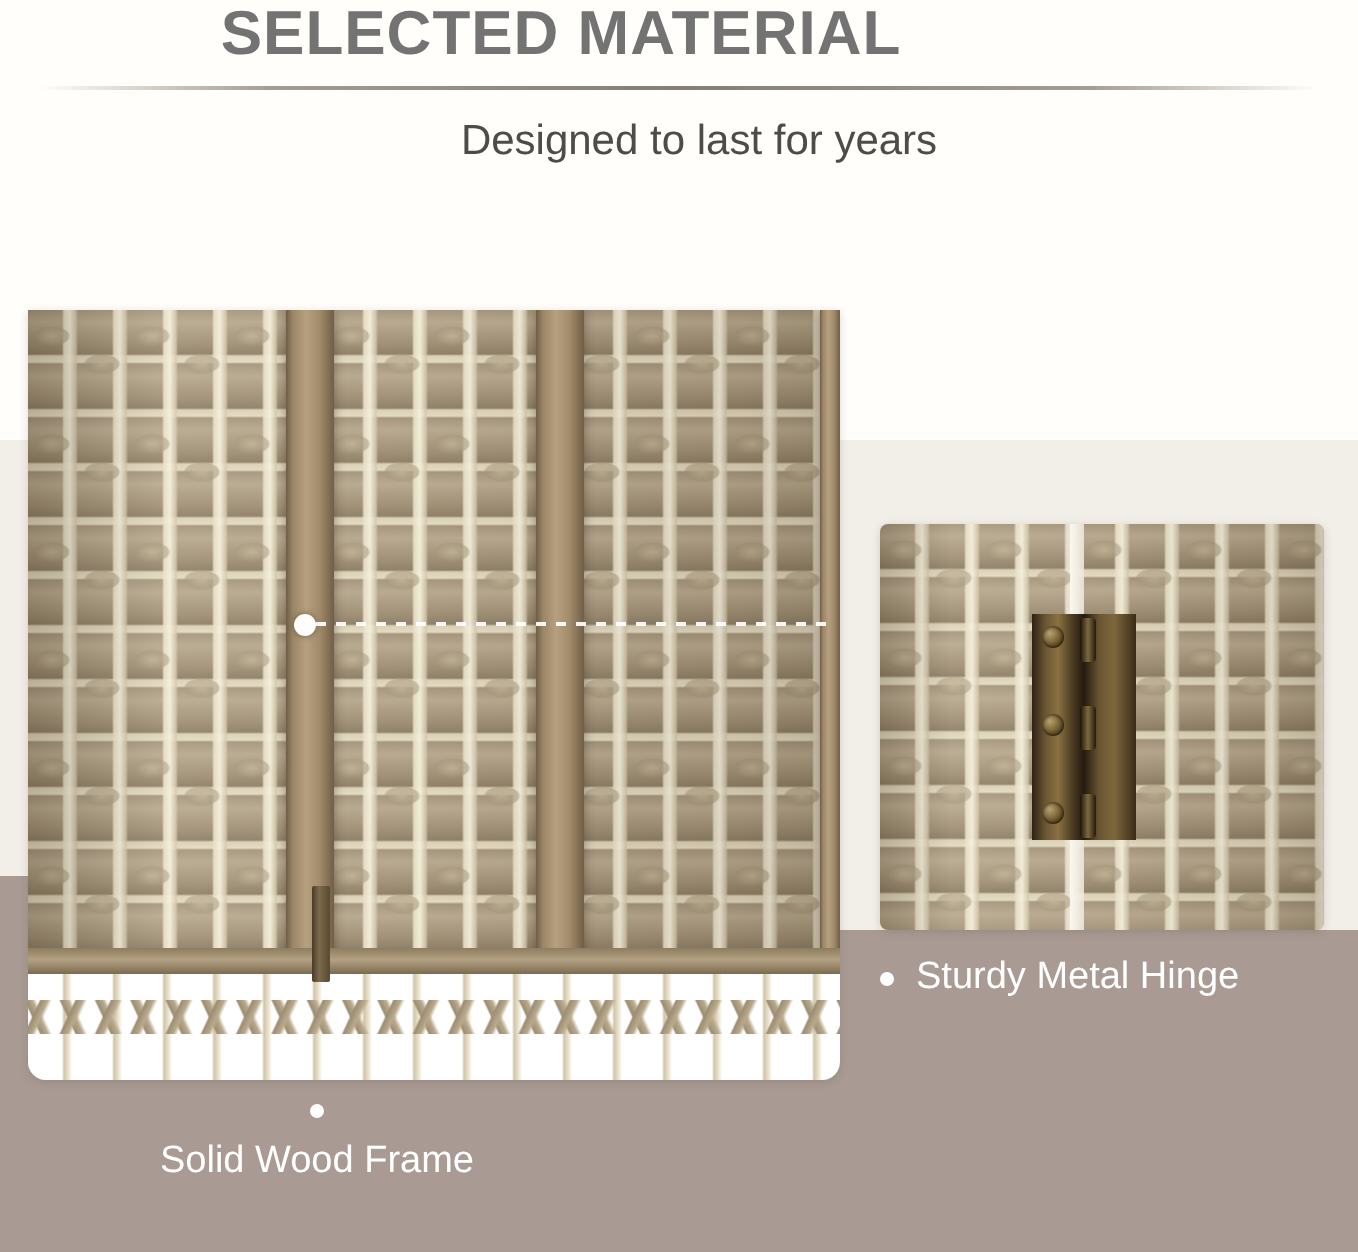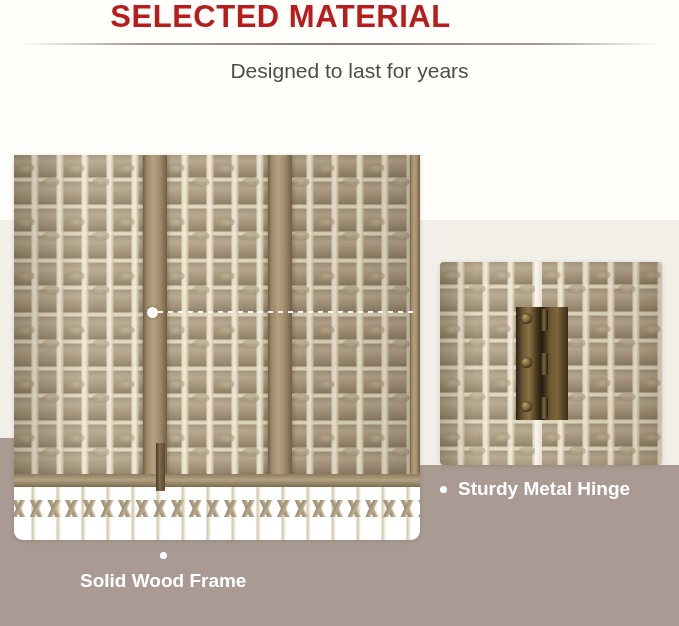--- a/index.html
+++ b/index.html
@@ -28,21 +28,21 @@
     position:absolute; left:420px; top:438px; width:259px; height:27px;
     background:#f2efe9;
   }
 
   
   .title{
     position:absolute; left:0; top:0px; width:561px;
     text-align:center;
     font-size:31px; font-weight:bold;
     letter-spacing:0.5px;
-    color:#b91c1c;
+    color:#737373;
     line-height:34px;
   }
   .divider{
     position:absolute; left:20px; top:43px; width:639px; height:2px;
     background:linear-gradient(to right,
       rgba(170,160,150,0) 0%,
       rgba(150,138,126,0.85) 18%,
       rgba(130,118,106,0.95) 50%,
       rgba(150,138,126,0.85) 82%,
       rgba(170,160,150,0) 100%);
@@ -208,21 +208,21 @@
   }
   .knuckle.k1{ top:2px; }
   .knuckle.k2{ top:46px; }
   .knuckle.k3{ top:90px; }
 
   
   .caption{
     position:absolute;
     color:#ffffff;
     font-size:19px;
-    font-weight:bold;
+    font-weight:normal;
     white-space:nowrap;
     display:flex;
     align-items:center;
     gap:11px;
   }
   .bullet{
     width:7px; height:7px; border-radius:50%;
     background:#ffffff;
     flex:0 0 auto;
   }

